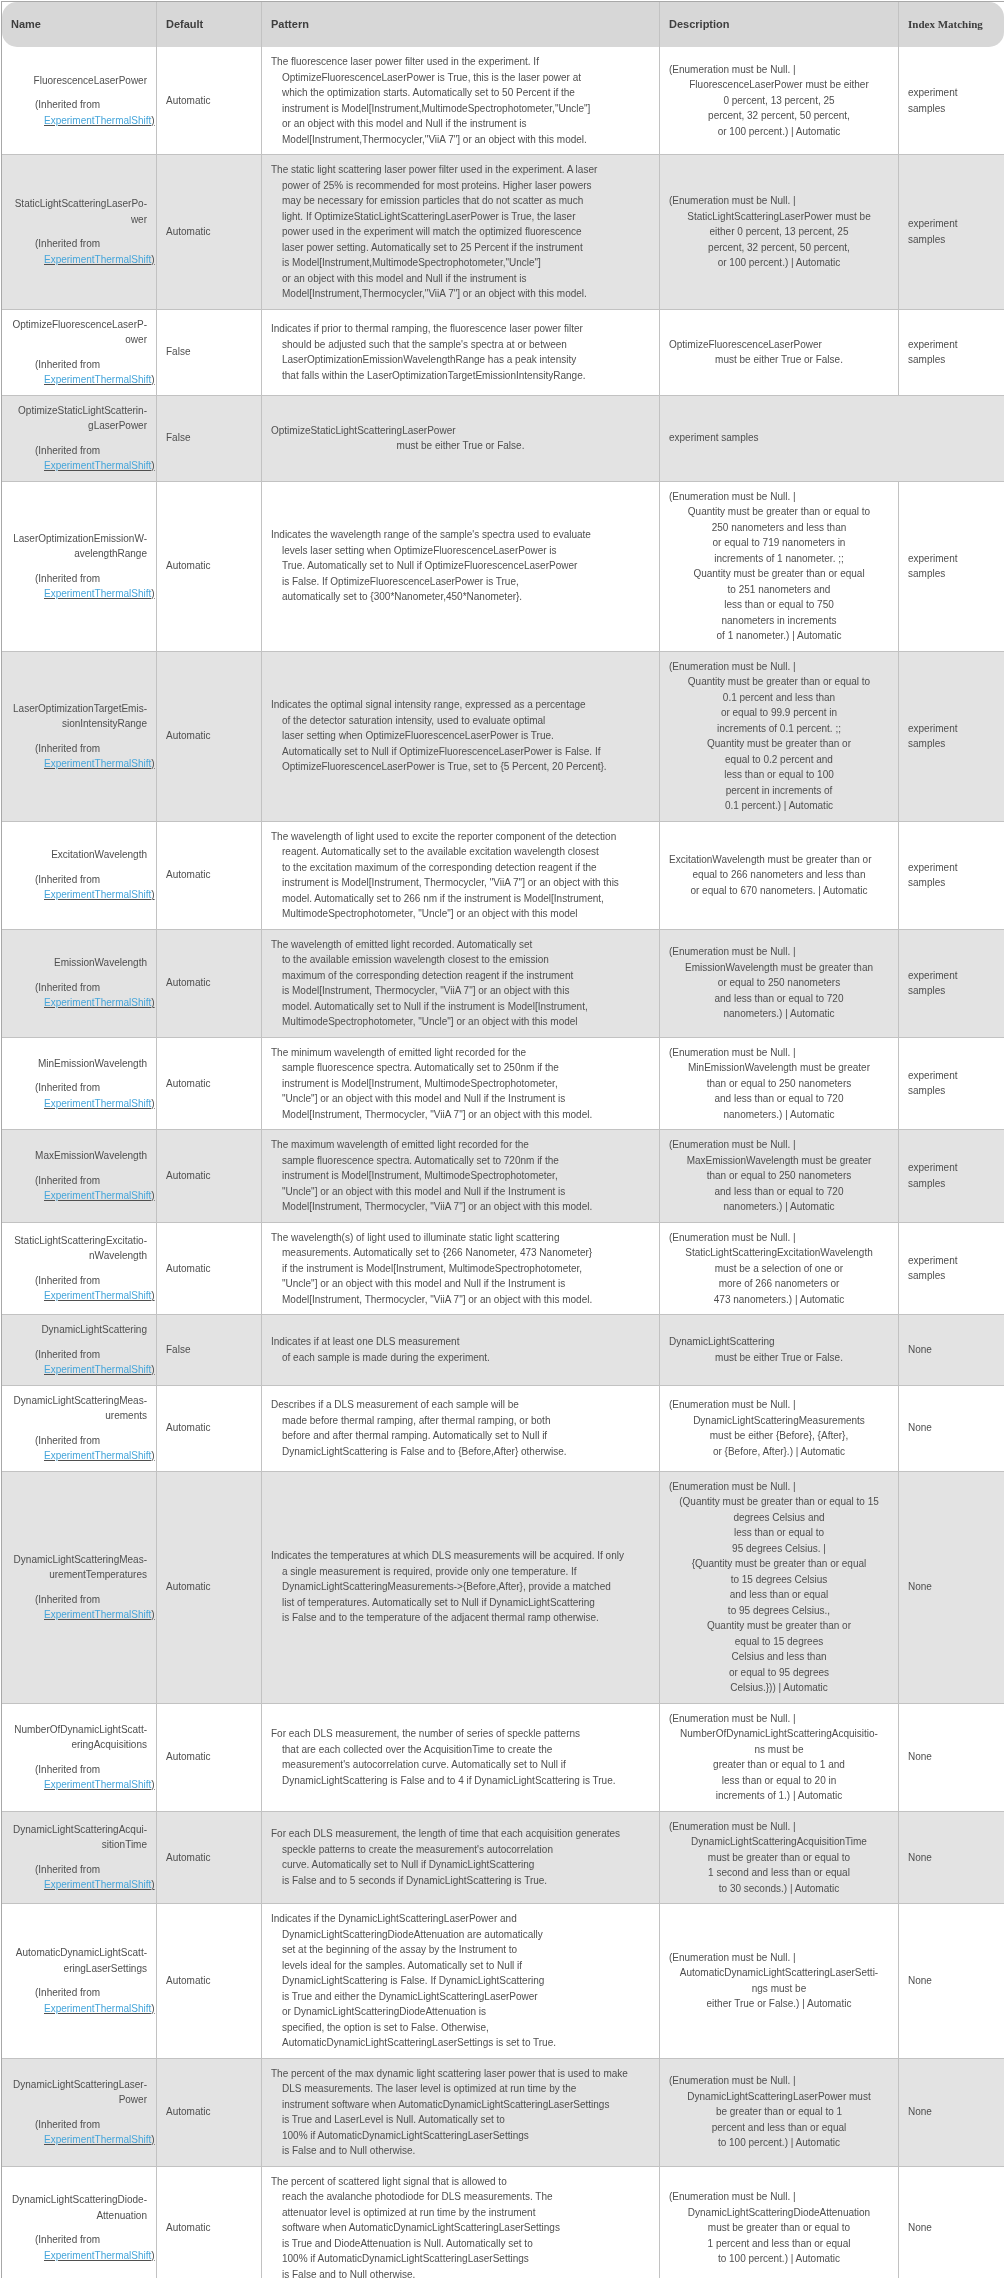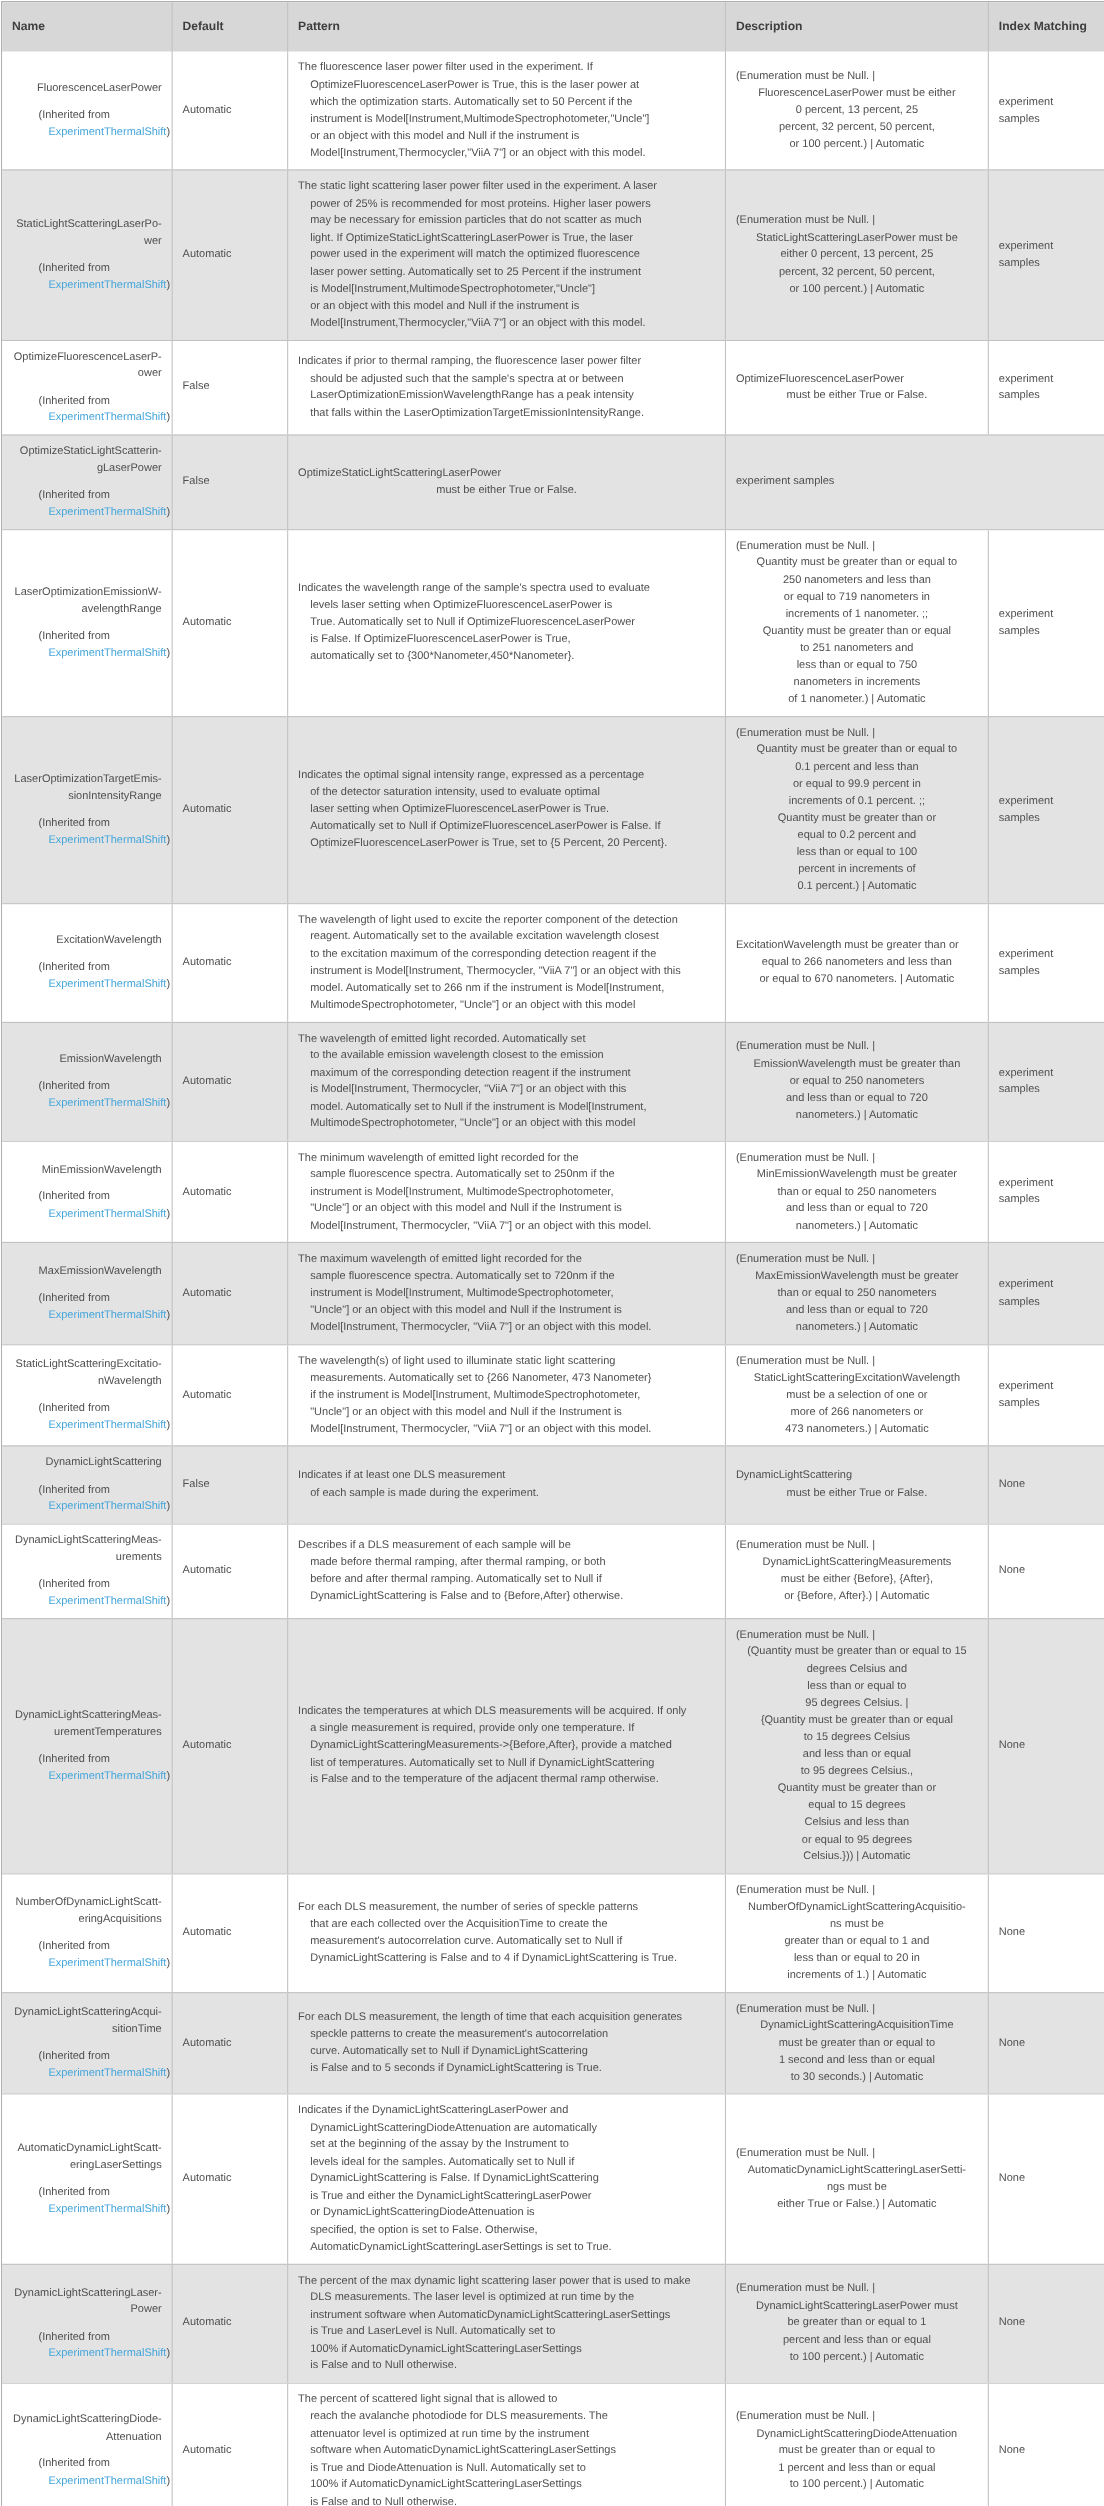--- a/index.html
+++ b/index.html
@@ -30,35 +30,37 @@
     justify-content:center;
     box-sizing:border-box;
     overflow:hidden;
   }
   .cell:first-child{border-left:none;}
   .header{
     background:#d7d7d7;
     color:#3e3e3e;
     font-weight:bold;
     font-size:11px;
+    border-radius:15px;
   }
   .header .cell{min-height:45px;justify-content:center;}
   .header .hdr-index-label{
     display:block;
     padding-left:26px;
     text-indent:-26px;
+    font-family:Liberation Serif, serif;
   }
   .row.gray{background:#e3e3e3;}
   .row.white{background:#ffffff;}
 
   .name-cell{}
   .name-line{text-align:right;}
   .name-line:first-child{text-align:right;}
   .inherited{margin-top:9px;margin-left:24px;}
-  .inh-l2{padding-left:9px;}
+  .inh-l2{padding-left:9px;text-decoration:underline;}
   .link{color:#45a5da;text-decoration:none;cursor:pointer;}
   .inh-suffix{color:#4f4f4f;}
 
   .desc-cell .t-line{text-align:left;}
   .desc-cell .t-line:not(:first-child){padding-left:11px;}
   .pattern-cell .t-line{text-align:center;}
   .pattern-cell .t-line:first-child{text-align:left;}
   .default-cell,.index-cell{justify-content:center;}
 </style>
 </head>

